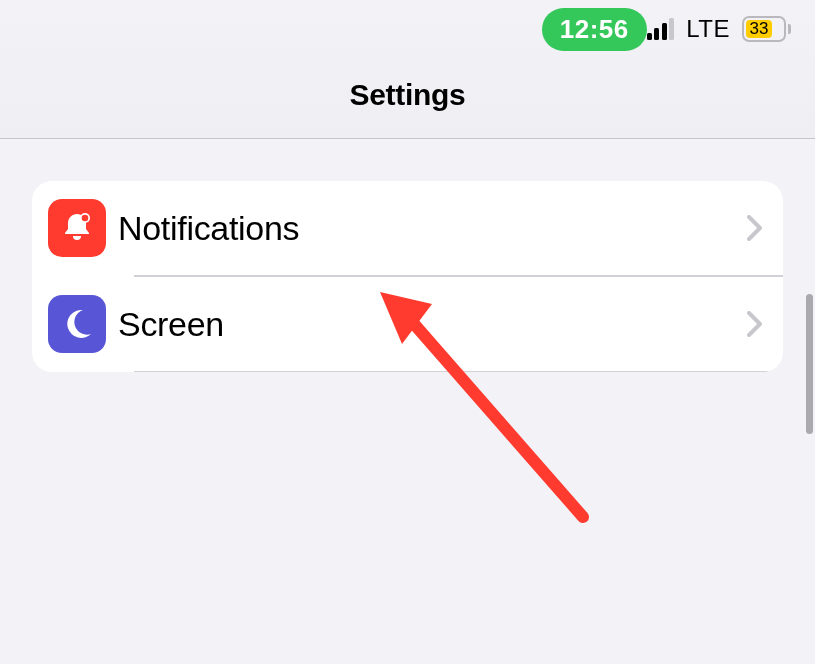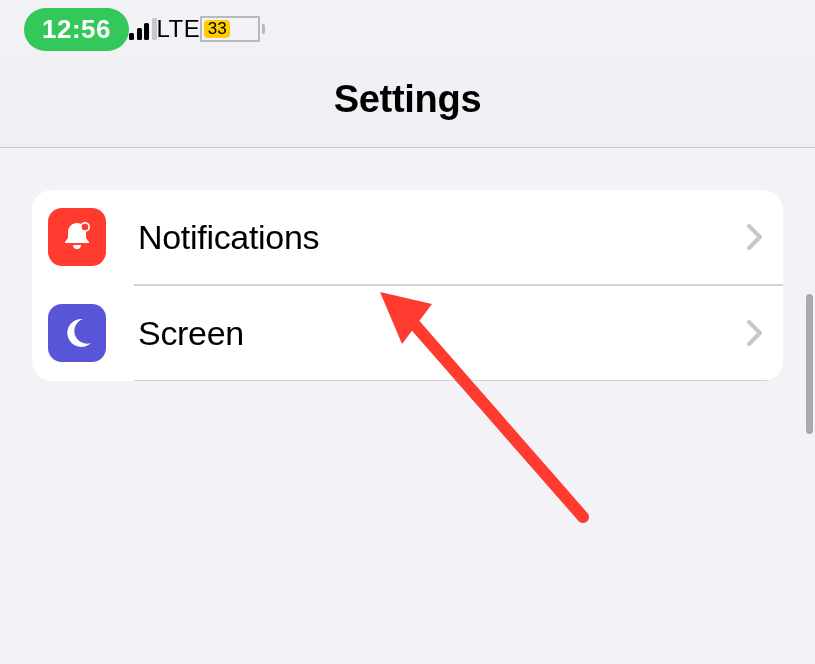--- a/index.html
+++ b/index.html
@@ -6,38 +6,38 @@
     body {
       width: 815px;
       height: 664px;
       font-family: -apple-system, BlinkMacSystemFont, "Segoe UI", Helvetica, Arial, sans-serif;
       background: #f2f2f7;
       position: relative;
       overflow: hidden;
     }
     .status-bar {
       display: flex;
-      justify-content: flex-start;
+      justify-content: flex-end;
       align-items: center;
       padding: 2px 24px 8px 24px;
       height: 64px;
     }
     .time-pill {
       background: #34c759;
       color: #fff;
       font-weight: 600;
       font-size: 26px;
       padding: 6px 18px;
       border-radius: 24px;
       letter-spacing: 0.5px;
     }
     .status-right {
       display: flex;
       align-items: center;
-      gap: 0;
+      gap: 12px;
     }
     .signal-bars {
       display: flex;
       align-items: flex-end;
       gap: 2.5px;
       height: 22px;
     }
     .signal-bars span {
       width: 5px;
       background: #000;
@@ -51,24 +51,24 @@
       font-size: 24px;
       font-weight: 500;
       color: #000;
       letter-spacing: 0.5px;
     }
     .battery {
       display: flex;
       align-items: center;
     }
     .battery-body {
-      width: 60px;
+      width: 44px;
       height: 26px;
       border: 2px solid #b9b9bd;
-      border-radius: 1px;
+      border-radius: 7px;
       position: relative;
       display: flex;
       align-items: center;
       padding: 2px;
     }
     .battery-fill {
       height: 100%;
       background: #ffcc00;
       border-radius: 4px;
       display: flex;
@@ -86,39 +86,39 @@
       background: #b9b9bd;
       border-radius: 0 2px 2px 0;
       margin-left: 2px;
     }
     .header {
       background: linear-gradient(to bottom, #f2f2f7, #eeeef3);
       border-bottom: 1px solid #c6c6c8;
     }
     .title {
       text-align: center;
-      font-size: 38px;
+      font-size: 30px;
       font-weight: 700;
       color: #000;
       padding: 14px 0 26px;
       letter-spacing: -0.3px;
     }
     .content {
       padding: 42px 32px 0;
     }
     .settings-group {
       background: #fff;
       border-radius: 20px;
       overflow: hidden;
     }
     .settings-row {
       display: flex;
       align-items: center;
       padding: 18px 20px 18px 16px;
-      gap: 32px;
+      gap: 12px;
       cursor: pointer;
     }
     .row-icon {
       width: 58px;
       height: 58px;
       border-radius: 14px;
       display: flex;
       align-items: center;
       justify-content: center;
       flex-shrink: 0;

